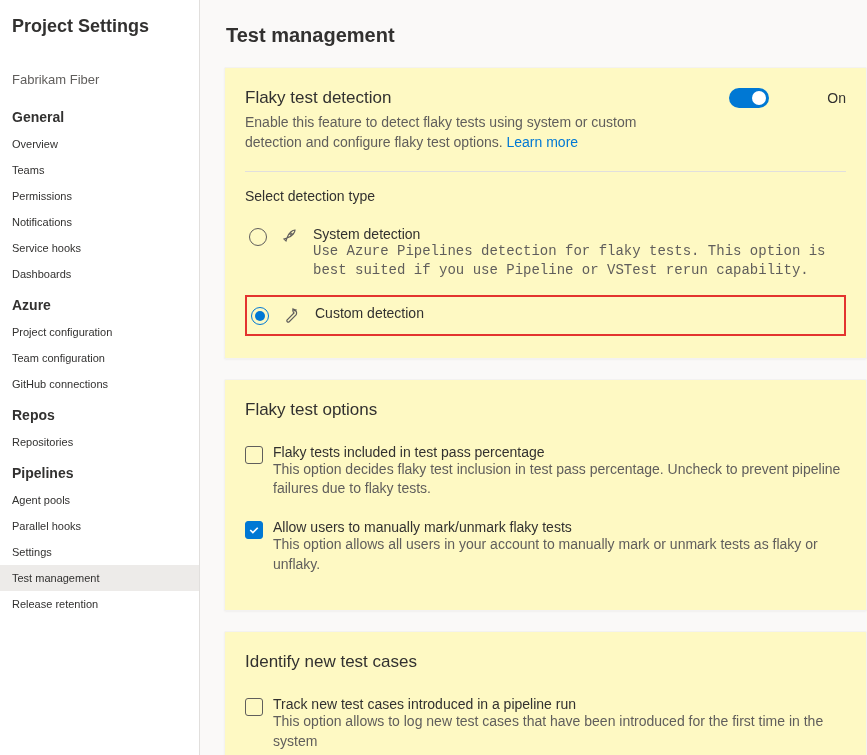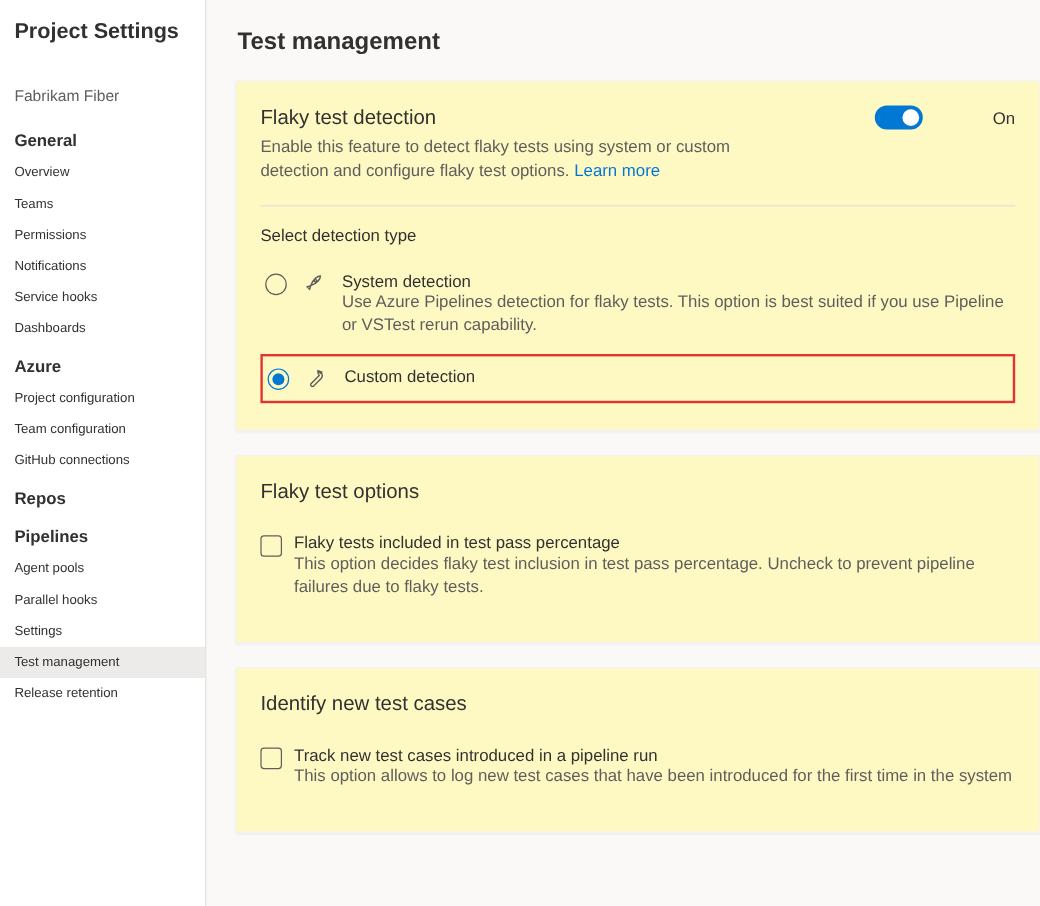--- a/index.html
+++ b/index.html
@@ -9,21 +9,21 @@
       color: #323130;
       display: flex;
       width: 867px;
       height: 755px;
       overflow: hidden;
       background: #fff;
     }
 
     
     .sidebar {
-      width: 172px;
+      width: 200px;
       flex-shrink: 0;
       background: #fff;
       border-right: 1px solid #e1dfdd;
       padding: 10px 0 0 0;
       overflow-y: auto;
       position: relative;
     }
     .sidebar::-webkit-scrollbar { width: 10px; }
     .sidebar::-webkit-scrollbar-thumb { background: #c8c6c4; border-radius: 5px; }
     .sidebar-title {
@@ -150,21 +150,21 @@
       display: block;
     }
     .radio-icon {
       width: 18px;
       flex-shrink: 0;
       margin-top: 2px;
       color: #605e5c;
     }
     .radio-text { flex: 1; }
     .radio-title { font-size: 14px; color: #323130; }
-    .radio-desc { font-size: 14px; color: #605e5c; line-height: 1.4; }
+    .radio-desc { font-size: 14px; color: #605e5c; line-height: 1.4; font-family: Liberation Mono, monospace; }
 
     .check-row {
       display: flex;
       align-items: flex-start;
       gap: 10px;
       padding: 6px 0 14px 0;
     }
     .checkbox {
       width: 18px; height: 18px;
       border: 1px solid #605e5c;
@@ -200,20 +200,21 @@
   <div class="sidebar-item">Notifications</div>
   <div class="sidebar-item">Service hooks</div>
   <div class="sidebar-item">Dashboards</div>
 
   <div class="sidebar-group">Azure</div>
   <div class="sidebar-item">Project configuration</div>
   <div class="sidebar-item">Team configuration</div>
   <div class="sidebar-item">GitHub connections</div>
 
   <div class="sidebar-group">Repos</div>
+  <div class="sidebar-item">Repositories</div>
 
   <div class="sidebar-group">Pipelines</div>
   <div class="sidebar-item">Agent pools</div>
   <div class="sidebar-item">Parallel hooks</div>
   <div class="sidebar-item">Settings</div>
   <div class="sidebar-item active">Test management</div>
   <div class="sidebar-item">Release retention</div>
 </div>
 
 <div class="main">
@@ -273,20 +274,31 @@
     <div class="check-row">
       <div class="checkbox">
         
       </div>
       <div class="check-text">
         <div class="check-title">Flaky tests included in test pass percentage</div>
         <div class="check-desc">This option decides flaky test inclusion in test pass percentage. Uncheck to prevent pipeline failures due to flaky tests.</div>
       </div>
     </div>
 
+    <div class="check-row">
+      <div class="checkbox checked">
+        <svg viewBox="0 0 16 16" width="12" height="12">
+            <path d="M3 8 L6.5 11.5 L13 5" stroke="#fff" stroke-width="2.2" fill="none"></path>
+          </svg>
+      </div>
+      <div class="check-text">
+        <div class="check-title">Allow users to manually mark/unmark flaky tests</div>
+        <div class="check-desc">This option allows all users in your account to manually mark or unmark tests as flaky or unflaky.</div>
+      </div>
+    </div>
   </div>
 
   <div class="card">
     <div class="card-title">Identify new test cases</div>
     <div style="height:14px"></div>
 
     <div class="check-row">
       <div class="checkbox">
         
       </div>

